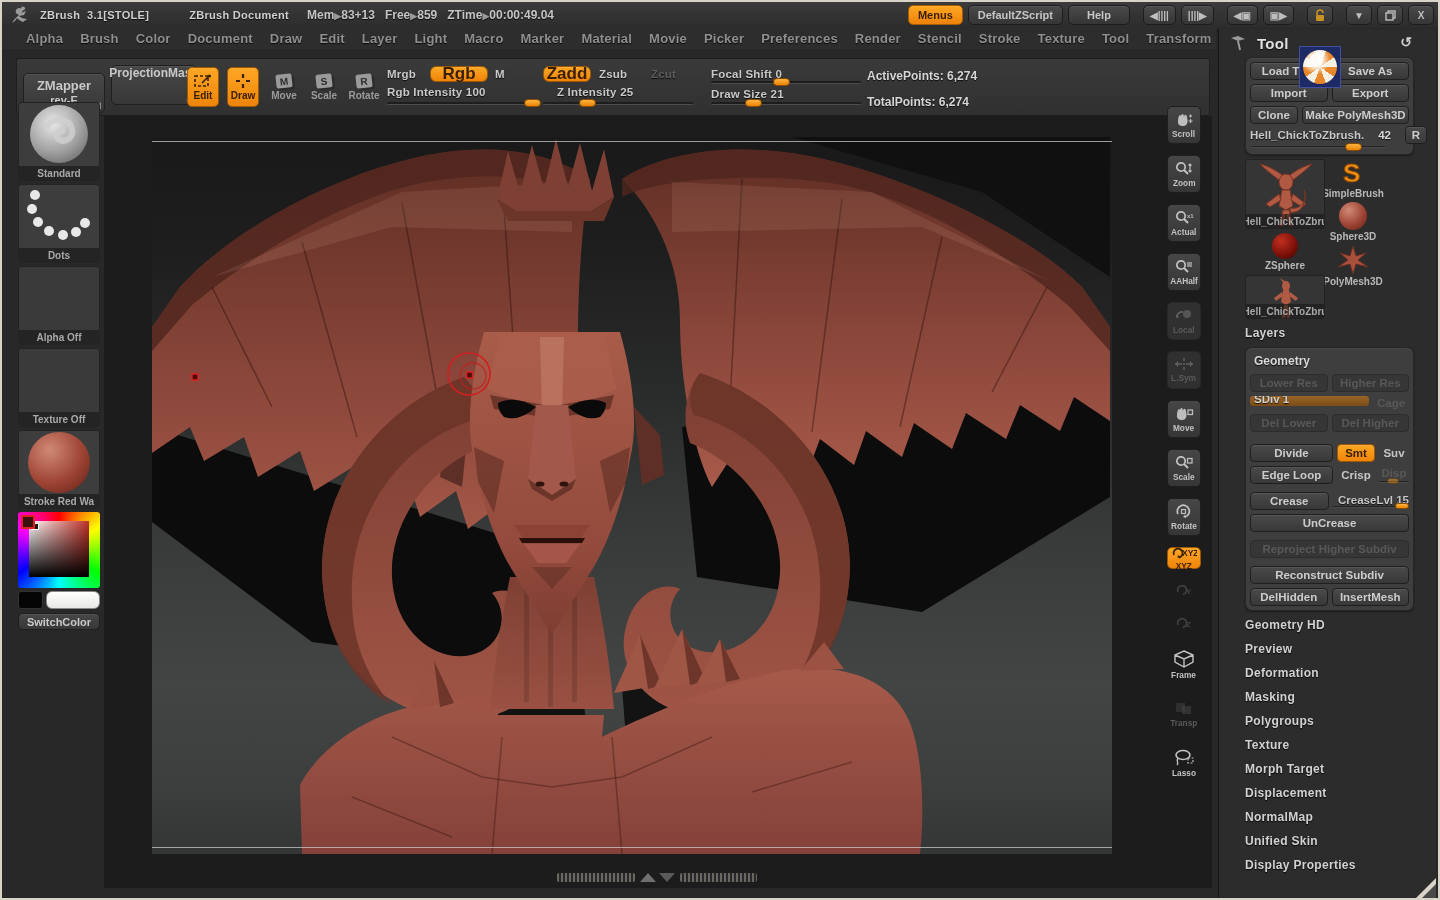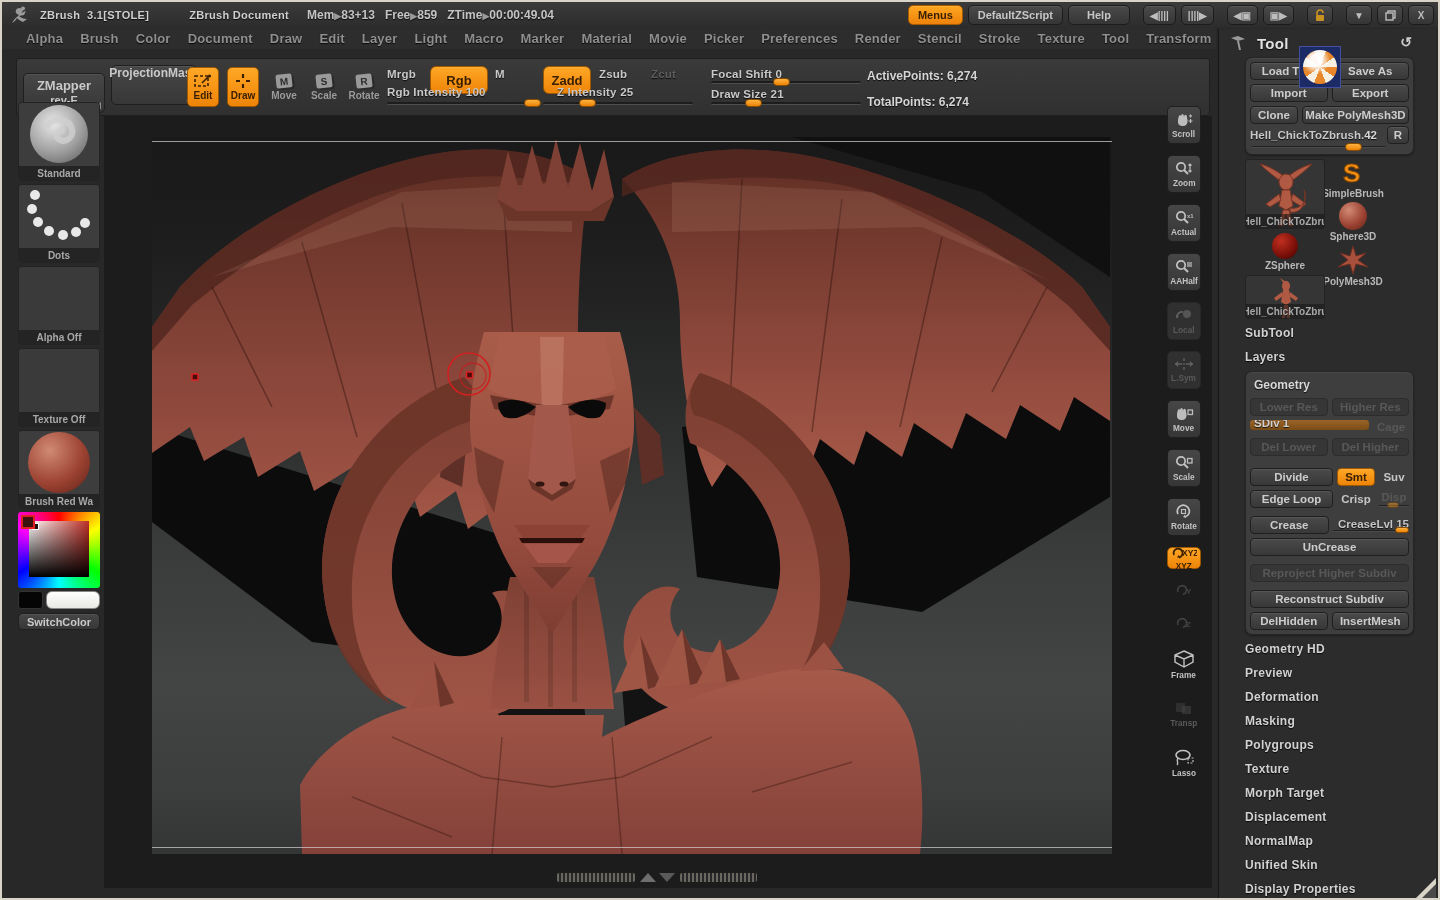--- a/index.html
+++ b/index.html
@@ -44,21 +44,21 @@
     border-left:7px solid transparent; border-bottom:7px solid #8d8d8d; }
   #zmapper-btn { position:absolute; left:6px; top:14px; width:82px; height:40px; flex-direction:column; line-height:14px; font-size:13px; }
   #projmaster-btn { position:absolute; left:94px; top:6px; width:86px; height:40px; line-height:14px; font-size:12px; align-items:flex-start; padding-left:8px; }
   .tool-toggle { position:absolute; top:8px; width:32px; height:40px; flex-direction:column; font-size:10px; gap:1px; }
   .ghost-tool { position:absolute; top:8px; width:34px; height:40px; display:flex; flex-direction:column;
     align-items:center; justify-content:center; color:#9a9a9a; font-size:10px; gap:2px; }
   .letter-chip { width:16px; height:14px; background:#9a9a9a; color:#2c2c2c; border-radius:2px;
     display:flex; align-items:center; justify-content:center; font-size:10px; transform:rotate(-6deg);
     box-shadow:2px 2px 0 #2a2a2a; }
   .shelf-label { position:absolute; font-size:11.5px; color:#c9c9c9; letter-spacing:.2px; }
-  .pill { position:absolute; height:28px; border-radius:6px; font-size:13px; }
+  .pill { position:absolute; height:16px; border-radius:6px; font-size:17px; }
   .slider { position:absolute; height:3px; background:#1d1d1d; border-bottom:1px solid #4e4e4e; border-radius:2px; }
   .handle { position:absolute; top:-3px; width:17px; height:8px; background:linear-gradient(#ffb340,#ec8306);
     border-radius:4px; border:1px solid #8a4c00; }
   .stat { position:absolute; font-size:12px; color:#d6d6d6; }
 
   
   #left-sidebar { position:absolute; left:16px; top:100px; width:84px; }
   .side-item { position:relative; width:82px; margin-bottom:3px; background:#383838;
     border:1px solid #232323; border-radius:4px; overflow:hidden; }
   .thumb { position:relative; width:100%; height:63px; background:#3d3d3d; }
@@ -121,21 +121,21 @@
   .pbtn.dis { color:#585858; background:#363636; border-color:#2c2c2c; box-shadow:none; }
   .ptext { color:#c6c6c6; font-size:11.5px; display:flex; align-items:center; justify-content:center; }
   .ptext.dis { color:#585858; }
   .section-header { height:24px; display:flex; align-items:center; padding-left:26px;
     color:#d2d2d2; font-size:12px; letter-spacing:.3px; cursor:default; }
   #current-tool-ball { position:absolute; left:80px; top:17px; width:42px; height:42px; z-index:5;
     background:#1c2a66; border:1px solid #44509e; display:flex; align-items:center; justify-content:center; }
   #ball { width:34px; height:34px; border-radius:50%;
     background:radial-gradient(circle at 38% 30%, rgba(255,255,255,.95) 0 18%, rgba(255,255,255,0) 45%),
       conic-gradient(#f5f0e2 0 20deg,#e8882a 20deg 55deg,#f5f0e2 55deg 90deg,#e8882a 90deg 125deg,#f5f0e2 125deg 160deg,#e8882a 160deg 200deg,#f5f0e2 200deg 235deg,#e8882a 235deg 270deg,#f5f0e2 270deg 305deg,#e8882a 305deg 340deg,#f5f0e2 340deg 360deg); }
-  #tool-name-row { display:flex; align-items:center; gap:0; margin:2px 0 2px; }
+  #tool-name-row { display:flex; align-items:center; gap:14px; margin:2px 0 2px; }
   #tool-name { color:#c8c8c8; font-size:11.5px; white-space:nowrap; }
   #tool-name-val { color:#d8d8d8; font-size:11.5px; }
   .thumb-grid { display:flex; gap:4px; margin:4px 22px 2px 26px; }
   .big-thumb { position:relative; width:80px; height:70px; background:#353535; border:1px solid #222;
     border-radius:3px; overflow:hidden; }
   .big-thumb .side-label { position:absolute; bottom:0; left:0; right:0; }
   .mini-cell { width:48px; display:flex; flex-direction:column; align-items:center; }
   .mini-label { color:#b8b8b8; font-size:10px; margin-top:1px; white-space:nowrap; }
   .sphere { border-radius:50%; background:radial-gradient(circle at 35% 30%, #d08a74, #9e4434 55%, #5e1f14); }
   .sphere.dark { background:radial-gradient(circle at 35% 30%, #c03020, #7a0f08 60%, #3a0502); }
@@ -311,21 +311,21 @@
       <div class="side-label">Alpha Off</div>
     </div>
     <div class="side-item">
       <div class="thumb" style="background:#3a3a3a"></div>
       <div class="side-label">Texture Off</div>
     </div>
     <div class="side-item">
       <div class="thumb">
         <div class="sphere" style="position:absolute;left:9px;top:1px;width:62px;height:61px"></div>
       </div>
-      <div class="side-label">Brush Red Wa</div>
+      <div class="side-label">Stroke Red Wa</div>
     </div>
     <div id="picker">
       <div id="sv-square"></div>
       <div id="sv-dot"></div>
       <div id="picker-swatch"></div>
     </div>
     <div id="swatches">
       <div id="swatch-main"></div>
       <div id="swatch-alt"></div>
     </div>
@@ -685,21 +685,20 @@
         <div class="mini-cell">
           <svg width="32" height="30" viewBox="0 0 32 30">
               <polygon points="16,1 19,11 29,8 21,15 31,22 19,19 16,29 13,19 1,22 11,15 3,8 13,11" fill="#a8503c" stroke="#6e2f22" stroke-width="1"></polygon>
             </svg>
           <span class="mini-label">PolyMesh3D</span>
         </div>
       </div>
     </div>
 
     <div id="sections-above">
-        <div class="section-header ts">SubTool</div>
         <div class="section-header ts">Layers</div>
       </div>
 
     <div class="inset" style="margin-top:2px">
       <div style="display:flex; align-items:center; height:18px; padding-left:4px; margin-bottom:4px">
         <span class="ts" style="font-size:12px; color:#d8d8d8">Geometry</span>
       </div>
       <div class="prow">
         <div class="pbtn dis">Lower Res</div>
         <div class="pbtn dis">Higher Res</div>

